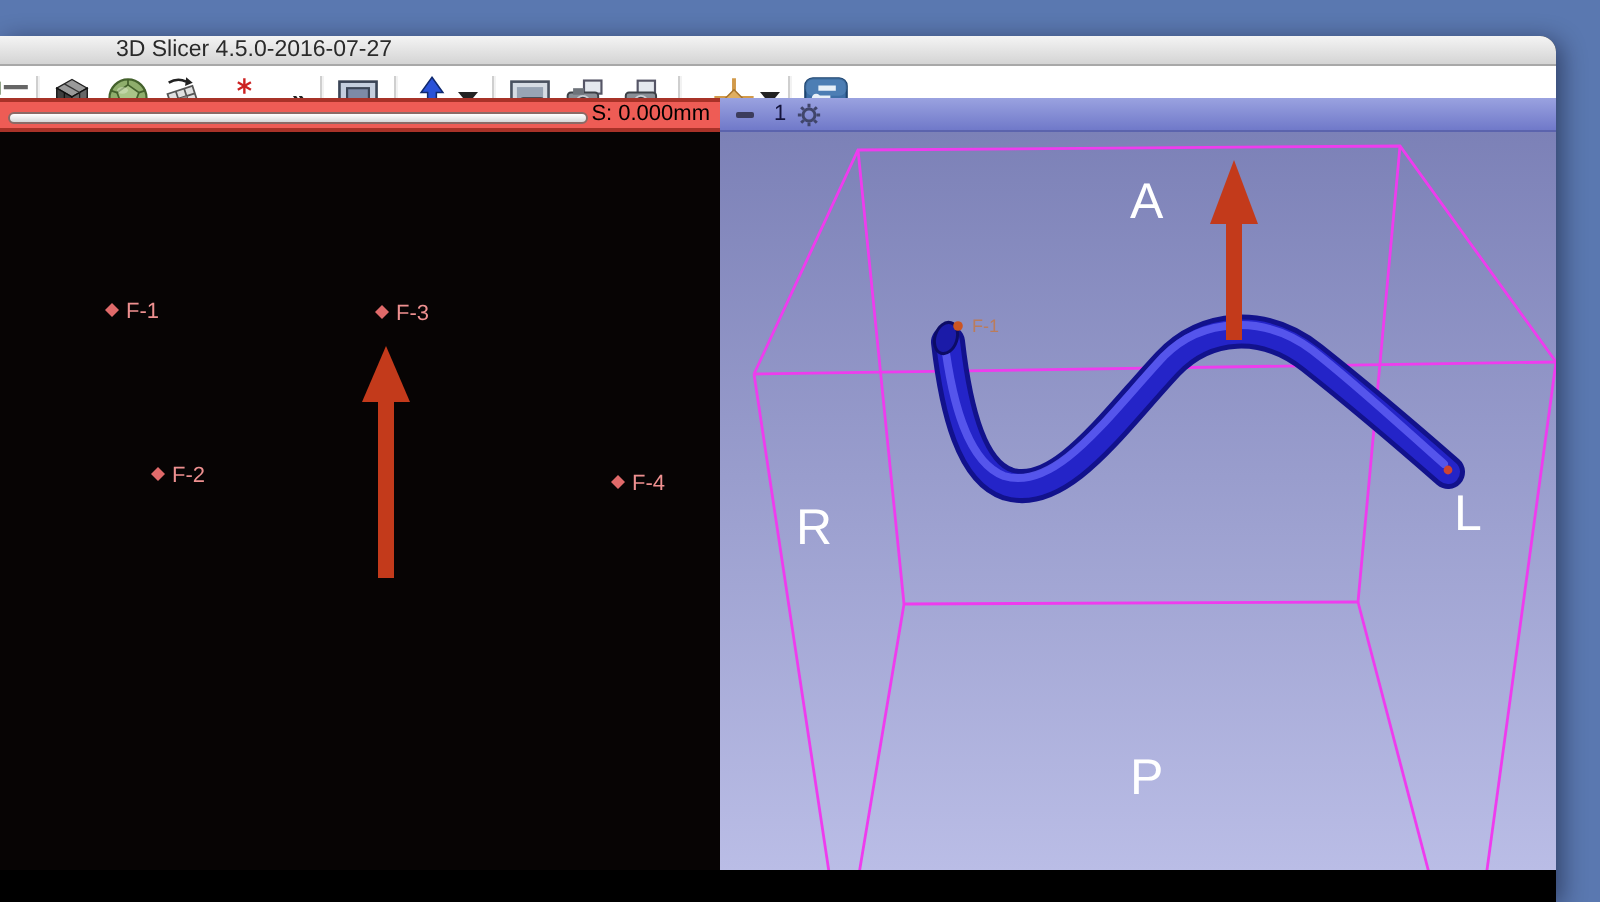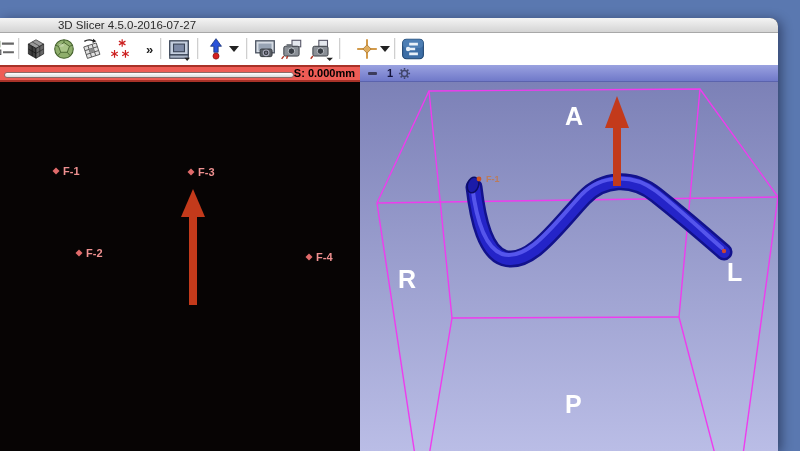--- a/index.html
+++ b/index.html
@@ -24,21 +24,21 @@
   .toolbar{
     position:absolute; left:0; top:15px; width:100%; height:32px;
     background:var(--toolbar-bg);
   }
   .tbtn{ position:absolute; top:4px; width:24px; height:24px; border:none; background:transparent; padding:0; cursor:default; }
   .tbtn svg{ width:100%; height:100%; display:block; }
   .sep{ position:absolute; top:5px; width:2px; height:21px; background:#cfcfcf; border-right:1px solid #f2f2f2; }
   .chev{ position:absolute; font-size:13px; font-weight:bold; color:#222; top:9px; }
   .caret{ position:absolute; width:0; height:0; border-left:5px solid transparent; border-right:5px solid transparent; border-top:6px solid #222; top:13px; }
 
-  .viewrow{ position:absolute; left:0; top:47px; width:778px; height:380px;font-weight:bold; }
+  .viewrow{ position:absolute; left:0; top:31px; width:778px; height:380px; }
 
   
   .slice-pane{ position:absolute; left:0; top:0; width:360px; height:386px; }
   .slice-bar{
     position:absolute; left:0; top:0; width:100%; height:17px;
     background:var(--slice-bar);
     border-top:2px solid var(--slice-bar-border);
     border-bottom:2px solid var(--slice-bar-border);
     display:flex; align-items:center;
   }

